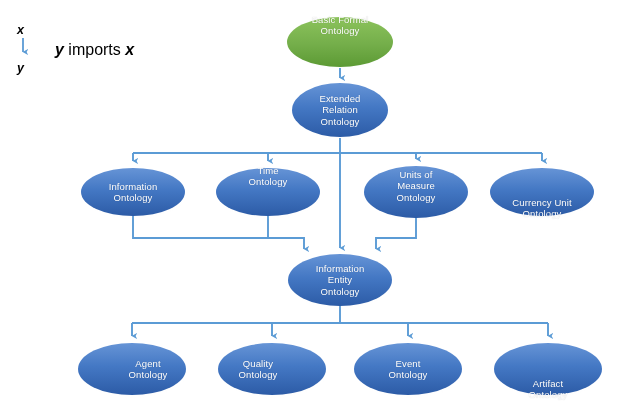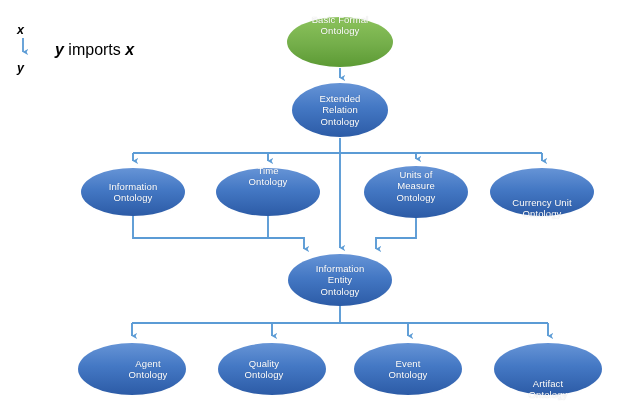--- a/index.html
+++ b/index.html
@@ -158,20 +158,20 @@
   <div class="node-label" style="left:364px; top:168px; width:104px; height:36px;">Units of
 Measure
 Ontology</div>
   <div class="node-label" style="left:490px; top:170px; width:104px; height:44px;margin-top:16px;">Currency Unit
 Ontology</div>
   <div class="node-label" style="left:288px; top:256px; width:104px; height:48px;">Information
 Entity
 Ontology</div>
   <div class="node-label" style="left:94px; top:347px; width:108px; height:44px;">Agent
 Ontology</div>
-  <div class="node-label" style="left:210px; top:347px; width:108px; height:44px;">Quality
+  <div class="node-label" style="left:204px; top:347px; width:108px; height:44px;">Quality
 Ontology</div>
   <div class="node-label" style="left:354px; top:347px; width:108px; height:44px;">Event
 Ontology</div>
   <div class="node-label" style="left:494px; top:367px; width:108px; height:44px;">Artifact
 Ontology</div>
 
 </div>
 
 </body></html>

